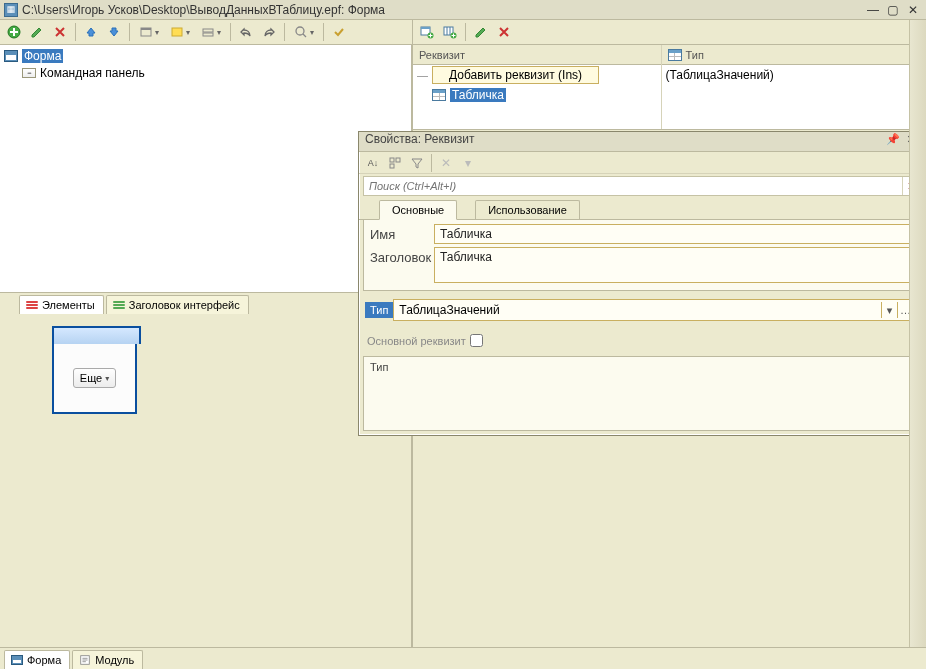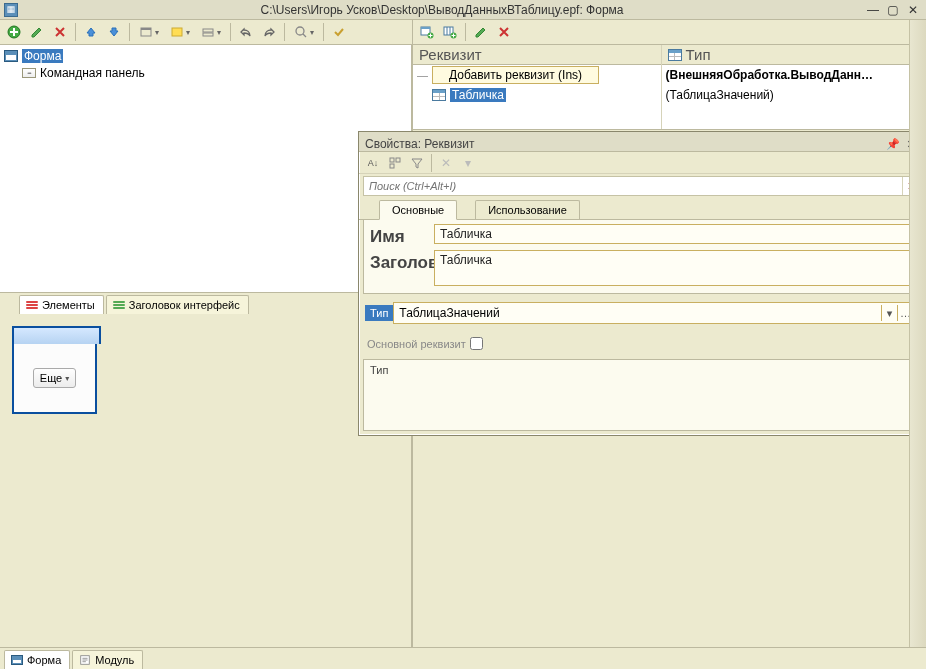--- a/index.html
+++ b/index.html
@@ -10,21 +10,20 @@
     font-size: 12px;
     background: #e8e6d8;
     overflow: hidden;
   }
   .title-bar {
     height: 20px;
     background: #dfddc7;
     border-bottom: 1px solid #bcb99f;
     display: flex; align-items: center;
     padding: 0 4px;
-    text-align: center;
   }
   .title-icon {
     width: 14px; height: 14px;
     background: #5b8fb9;
     border: 1px solid #3a6a8f;
     margin-right: 4px;
     display: flex; align-items: center; justify-content: center;
   }
   .title-icon::after { content: "▦"; color: #fff; font-size: 9px; line-height: 1; }
   .title-text { flex: 1; color: #333; }
@@ -153,21 +152,21 @@
     flex: 1;
     display: flex; flex-direction: column;
   }
   .rt-col + .rt-col { border-left: 1px solid #d6d3b9; }
   .rt-head {
     height: 20px;
     background: #eceacf;
     border-bottom: 1px solid #bcb99f;
     display: flex; align-items: center;
     padding: 0 6px; gap: 4px;
-    font-size: 15px; color: #555;
+    font-size: 11px; color: #555;
   }
   .rt-cell {
     height: 20px;
     display: flex; align-items: center;
     padding: 0 4px; gap: 4px;
     font-size: 12px;
   }
   .rt-cell .sel {
     background: #3a7abf; color: #fff; padding: 0 2px;
   }
@@ -199,21 +198,21 @@
     width: 568px; height: 305px;
     background: #eceacf;
     border: 1px solid #8a876c;
     display: flex; flex-direction: column;
     box-shadow: 0 0 0 1px #fff inset;
   }
   .props-title {
     height: 20px;
     background: #dfddc7;
     border-bottom: 1px solid #bcb99f;
-    display: flex; align-items: flex-end;
+    display: flex; align-items: flex-start;
     padding: 0 6px;
   }
   .props-title .txt { flex: 1; color: #444; }
   .props-title .btn {
     width: 16px; height: 14px;
     display: flex; align-items: center; justify-content: center;
     margin-left: 2px; font-size: 11px; color: #555;
     cursor: default;
   }
   .props-toolbar {
@@ -269,23 +268,22 @@
     margin: 0 4px 4px 4px;
     border: 1px solid #bcb99f;
     border-top: none;
     flex: 0 0 auto;
   }
   .field-row {
     display: flex; align-items: flex-start;
     margin-bottom: 3px;
   }
   .field-label {
-    width: 64px; font-size: 17px; color: #444;
+    width: 64px; font-size: 13px; color: #444;
     padding-top: 3px;
-    font-weight: bold;
   }
   .field-input {
     flex: 1;
     border: 1px solid #c9af60;
     background: #fffef5;
     padding: 2px 5px;
     font-size: 12px;
     color: #222;
   }
   .field-input.multi { height: 36px; resize: none; font-family: inherit; }
@@ -496,21 +494,21 @@
         <span class="stack-icon green">
             <span></span>
             <span></span>
             <span></span>
           </span>
         <span>Заголовок интерфейс</span>
       </div>
     </div>
 
     <div class="preview-area" style="flex:1;">
-      <div style="width:89px;">
+      <div style="width:89px;margin-left:40px;">
         <div style="height:18px; background:linear-gradient(#d5e8ff,#b6d3f2); border:2px solid #0a4f9f; border-bottom:none;"></div>
         <div class="preview-form" style="border-top:none;">
           <button class="btn-eshche">
             <span>Еще</span>
           </button>
         </div>
       </div>
     </div>
   </div>
 
@@ -529,23 +527,20 @@
           <span class="rt-grid-icon"></span>
           <span class="sel">Табличка</span>
         </div>
       </div>
       <div class="rt-col">
         <div class="rt-head">
           <span class="rt-grid-icon"></span>
           <span>Тип</span>
         </div>
         <div class="rt-cell">
-          <span class="bold">(ВнешняяОбработка.ВыводДанн…</span>
-        </div>
-        <div class="rt-cell">
           <span>(ТаблицаЗначений)</span>
         </div>
       </div>
     </div>
     <div style="flex:1; background:#eceacf;"></div>
   </div>
 </div>
 
 <div class="props">
   <div class="props-title">

